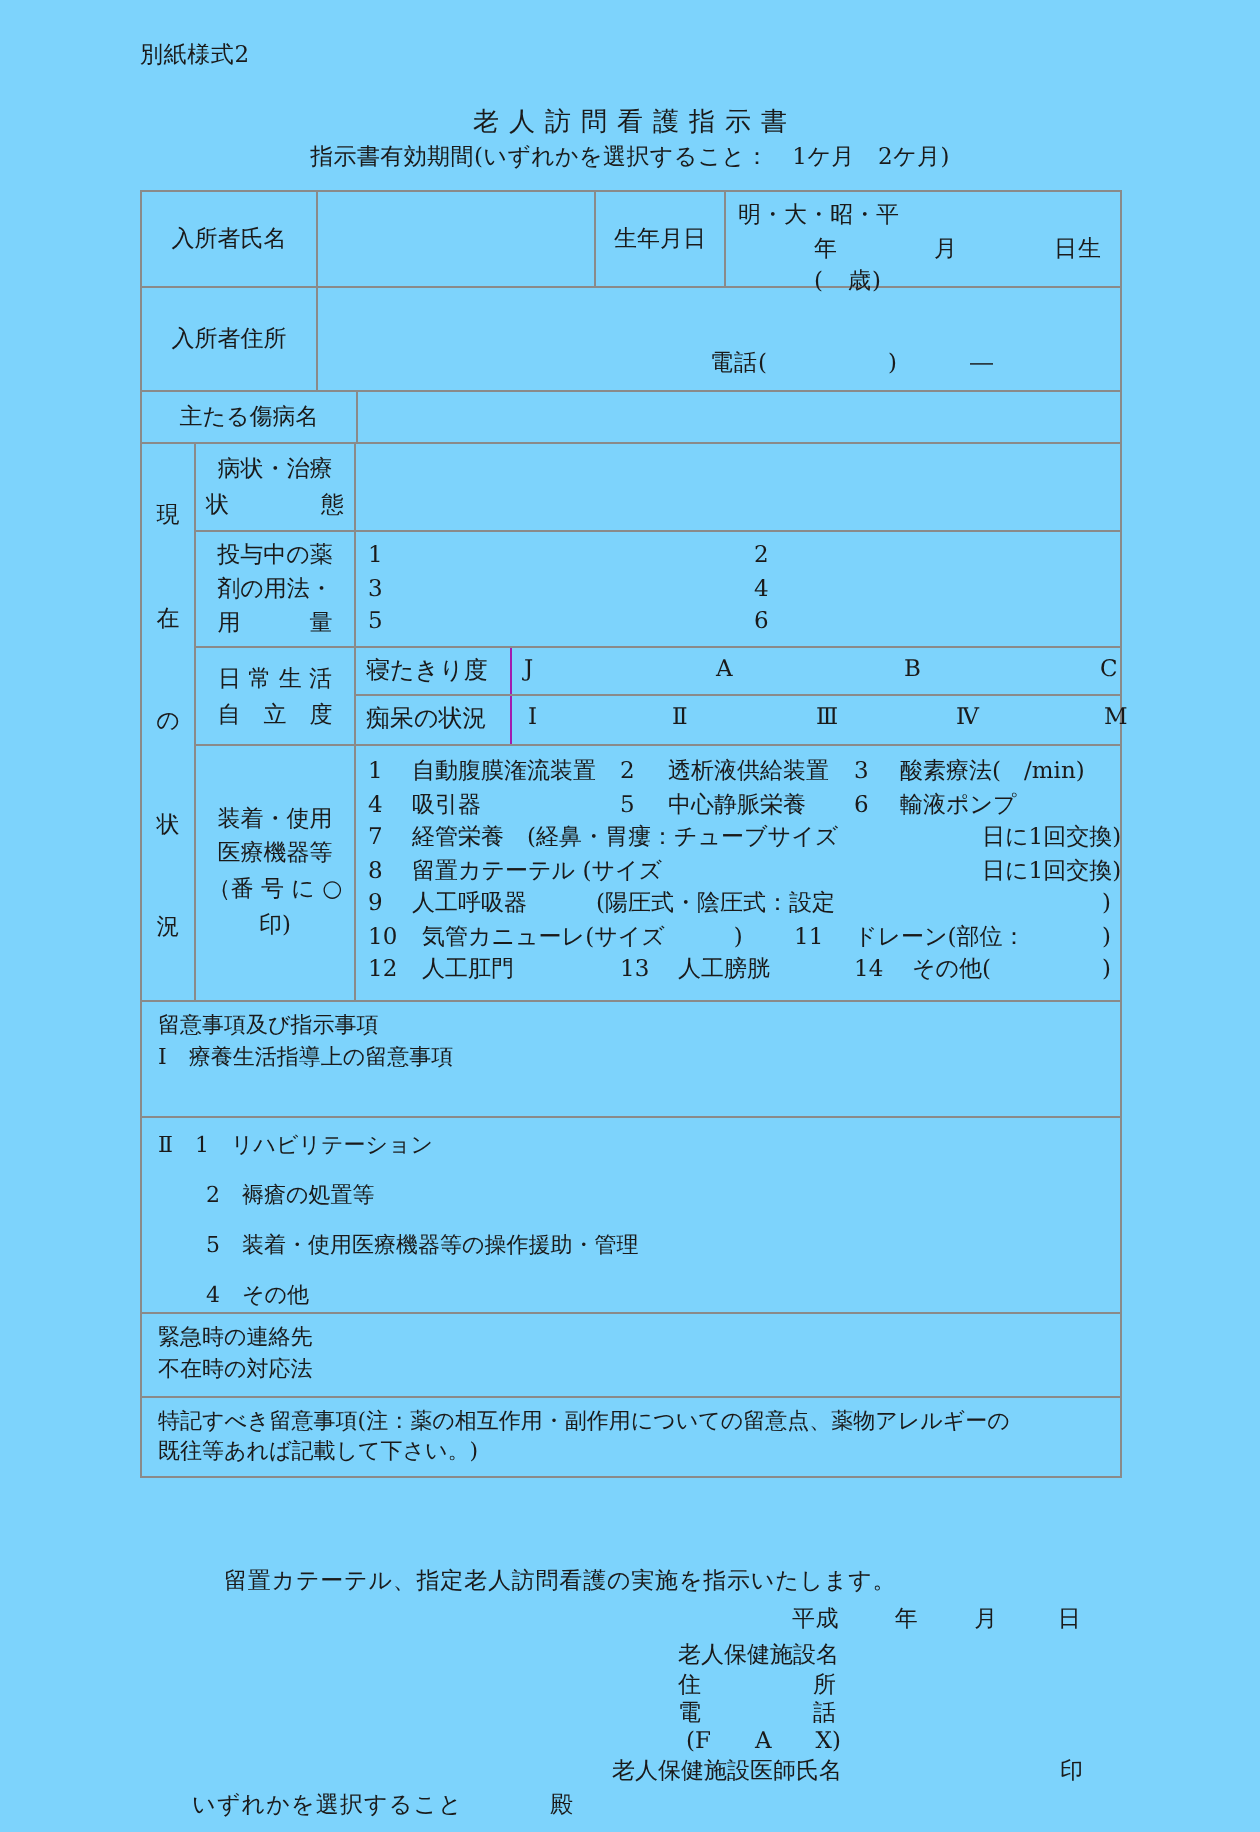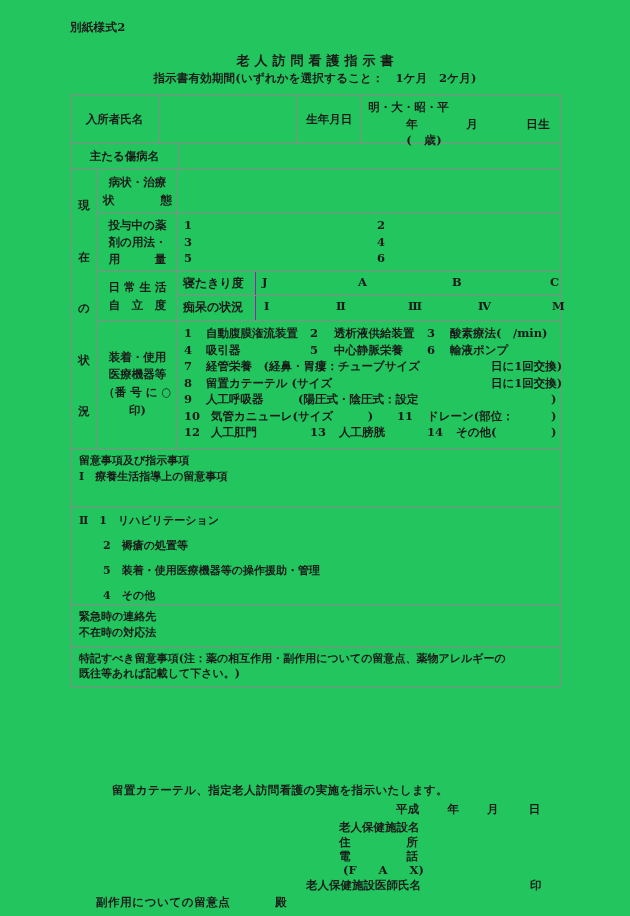--- a/index.html
+++ b/index.html
@@ -12,22 +12,21 @@
     height: 916px;
     position: relative;
     font-family: "DejaVu Serif", "Liberation Serif", serif;
     color: #1a1a1a;
     font-size: 11px;
     overflow: hidden;
   }
   .page {
     position: absolute;
     inset: 0;
-    background: #22c55e;
-    font-weight: bold;
+    background: #7dd3fc;
   }
   
   .form-code {
     position: absolute;
     left: 70px;
     top: 20px;
     font-size: 11.5px;
     letter-spacing: 0.3px;
   }
   .doc-title {
@@ -221,20 +220,26 @@
     <div class="row r-name">
       <div class="cell lbl bd-r">入所者氏名</div>
       <div class="cell c-name-val grow bd-r"></div>
       <div class="cell c-birth-lbl bd-r">生年月日</div>
       <div class="cell c-birth-val">
         <div class="birth-l1">明・大・昭・平</div>
         <div class="birth-l2">年　　　　月　　　　日生(　歳)</div>
       </div>
     </div>
 
+    <div class="row r-addr">
+      <div class="cell lbl bd-r">入所者住所</div>
+      <div class="cell c-addr-val grow">
+        <div class="tel-line">電話(　　　　　)　　　―</div>
+      </div>
+    </div>
 
     <div class="row r-dis">
       <div class="cell c-dis-lbl bd-r">主たる傷病名</div>
       <div class="cell grow"></div>
     </div>
 
     <div class="genzai-wrap">
       <div class="genzai-side">
         <span>現</span>
         <span>在</span>
@@ -397,17 +402,17 @@
       <span>住</span><span class="sp"></span><span>所</span>
     </div>
     <div class="f-line f-tel">
       <span>電</span><span class="sp"></span><span>話</span>
     </div>
     <div class="f-line f-fax">
       <span>(F</span><span class="sp"></span><span>A</span><span class="sp"></span><span>X)</span>
     </div>
     <div class="f-line f-doc">老人保健施設医師氏名</div>
     <div class="f-inkan">印</div>
-    <div class="f-station">副作用についての留意点</div>
+    <div class="f-station">いずれかを選択すること</div>
     <div class="f-dono">殿</div>
   </div>
 
 </div>
 
 </body></html>

